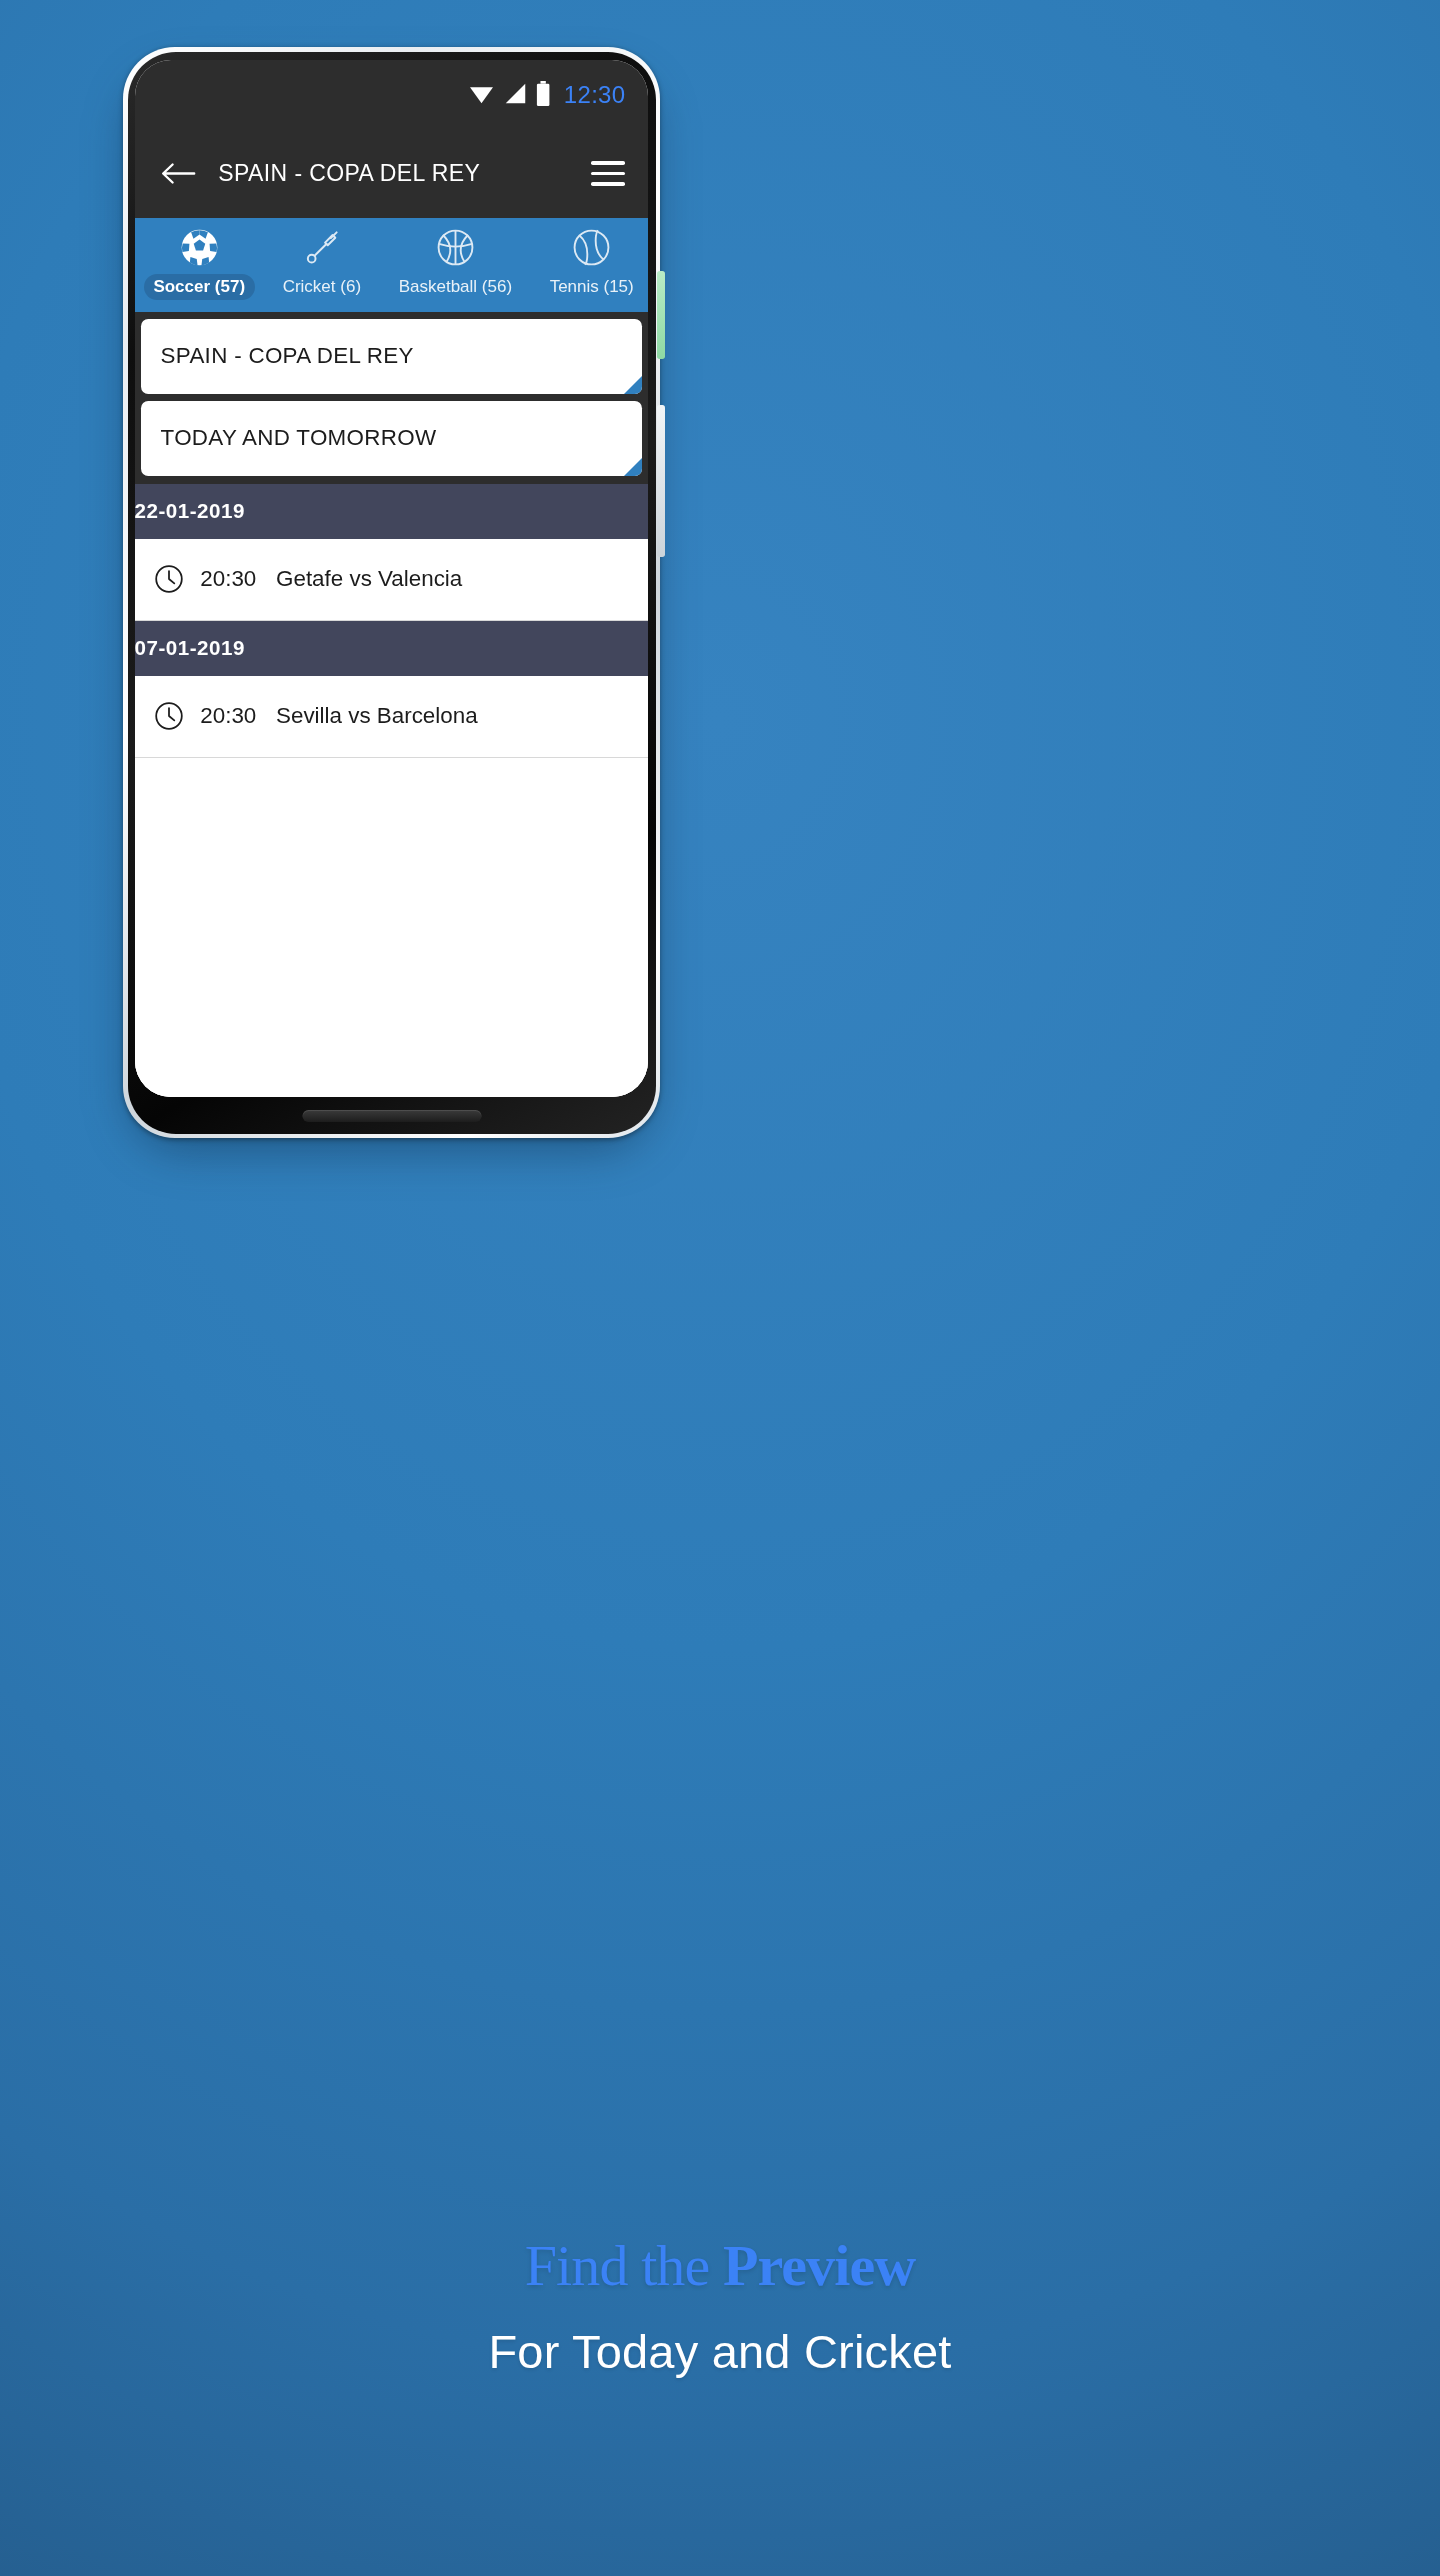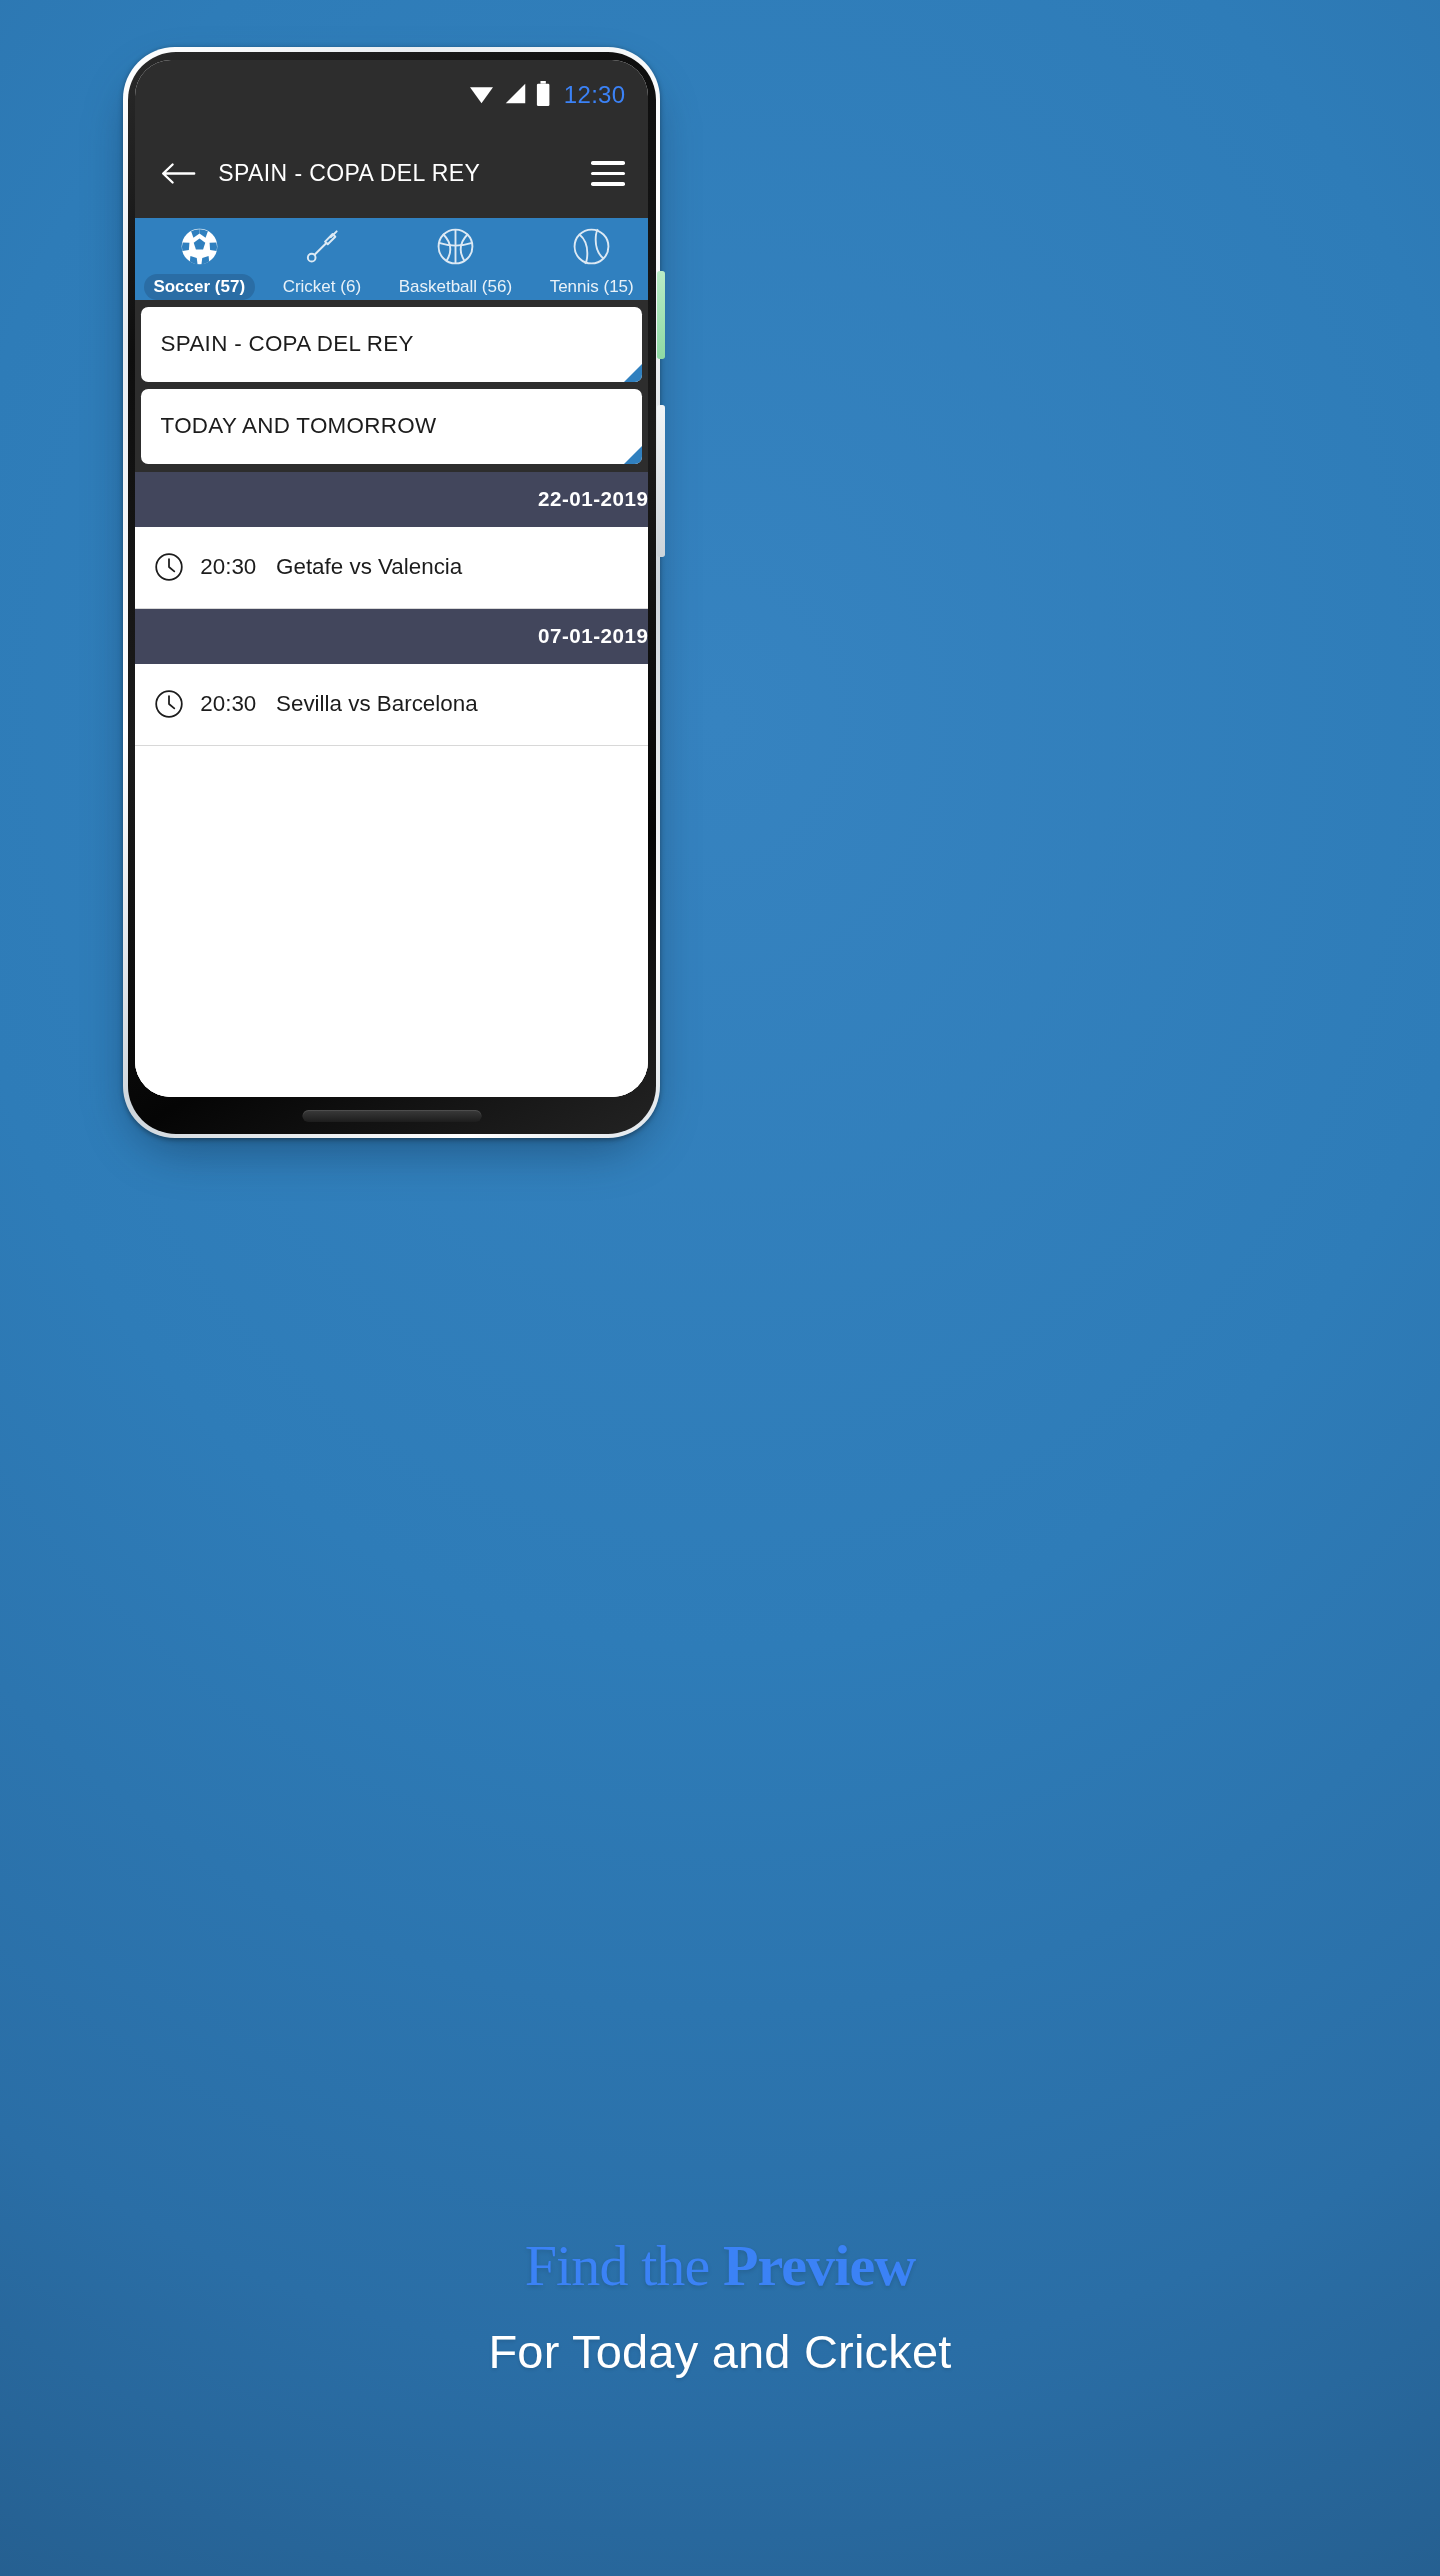--- a/index.html
+++ b/index.html
@@ -103,22 +103,22 @@
   }
   .menu-btn { width:47px; height:47px; display:flex; flex-direction:column; justify-content:center; align-items:flex-end; gap:7.2px; cursor:pointer; }
   .menu-btn i { display:block; height:3.6px; background:#fff; border-radius:1.8px; }
   .menu-btn i:nth-child(1){ width:34px; }
   .menu-btn i:nth-child(2){ width:34px; }
   .menu-btn i:nth-child(3){ width:34px; }
 
   
   .tabs {
     background:#3080bf;
-    height:82px;
-    display:flex; align-items:flex-end;
+    height:94px;
+    display:flex; align-items:flex-start;
     overflow:hidden;
     flex:0 0 auto;
   }
   .tab {
     flex:0 0 auto;
     min-width:106px;
     display:flex; flex-direction:column;
     align-items:center; justify-content:flex-start;
     padding:9px 9px 0 9px;
     cursor:pointer;
@@ -163,21 +163,21 @@
     border-style:solid;
     border-width:0 0 18px 18px;
     border-color:transparent transparent #3080bf transparent;
   }
 
   
   .list { background:#fff; flex:1; overflow:hidden; }
   .date-header {
     background:#42465c;
     height:55px;
-    display:flex; align-items:center; justify-content:flex-end;
+    display:flex; align-items:center; justify-content:flex-start;
     color:#fff; font-weight:bold; font-size:20.6px; letter-spacing:0.5px;
   }
   .match-row {
     height:82px;
     background:#fff;
     display:flex; align-items:center;
     padding:0 0 0 19.7px;
     border-bottom:1.8px solid #d8d8d8;
     cursor:pointer;
   }

